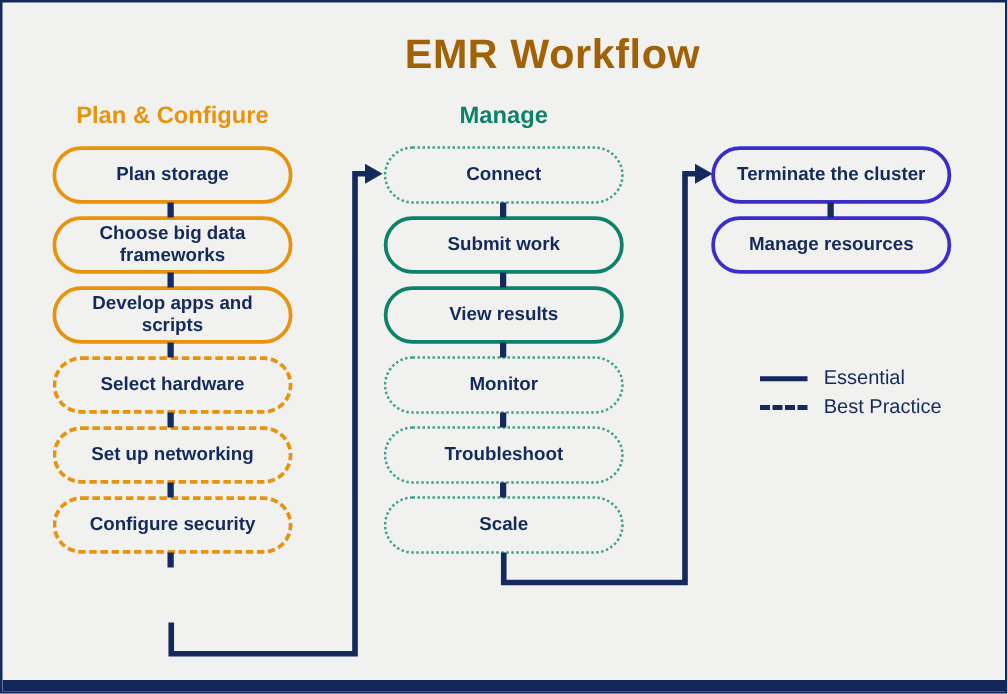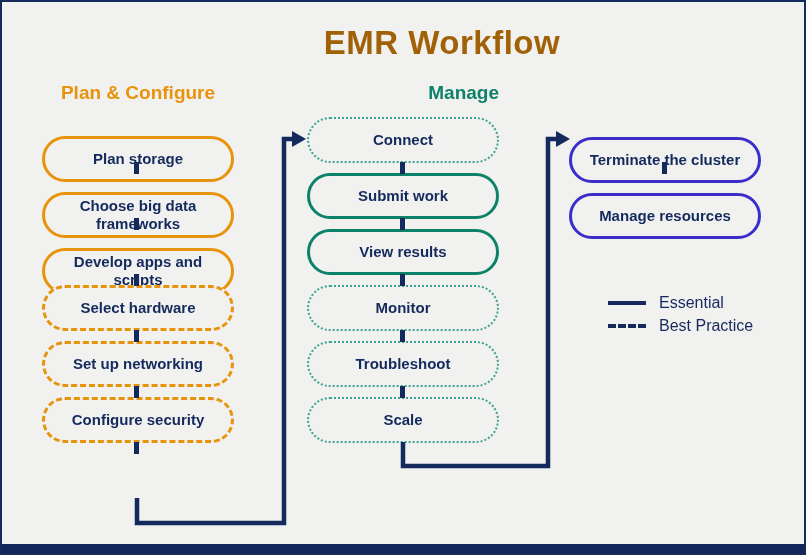--- a/index.html
+++ b/index.html
@@ -24,39 +24,39 @@
     margin-left: 39px;
   }
   .col-header {
     position: absolute;
     top: 80px;
     text-align: center;
     font-size: 19px;
     font-weight: bold;
   }
   .hdr-plan    { left: 40px;  width: 192px; color: #E8930C; }
-  .hdr-manage  { left: 305px; width: 192px; color: #0E8268; text-align: right; }
+  .hdr-manage  { left: 305px; width: 192px; color: #0E8268; }
   .hdr-cleanup { left: 567px; width: 192px; color: #3B2EC8; }
   .node {
     position: absolute;
     width: 192px; height: 46px;
     box-sizing: border-box;
     border-radius: 23px;
     display: flex; align-items: center; justify-content: center;
     text-align: center;
     font-size: 15px; font-weight: bold; line-height: 18px;
     color: #14295C;
     padding: 2px 9px;
     background: #F1F1F0;
   }
-  .b-orange-solid  { border: 3px solid  #E8930C; margin-top: 19px; }
+  .b-orange-solid  { border: 3px solid  #E8930C; }
   .b-orange-dashed { border: 3px dashed #E8930C; }
   .b-teal-solid    { border: 3px solid  #0E8268; }
   .b-teal-dotted   { border: 2px dotted #3DA38E; }
-  .b-purple-solid  { border: 3px solid  #3B2EC8; margin-top: 20px; }
+  .b-purple-solid  { border: 3px solid  #3B2EC8; }
   .tick {
     position: absolute;
     width: 5px; height: 12px;
     background: #14295C;
   }
   .connectors { position: absolute; left: 0; top: 0; }
   .legend {
     position: absolute;
     left: 606px; top: 289px;
     color: #14295C;

